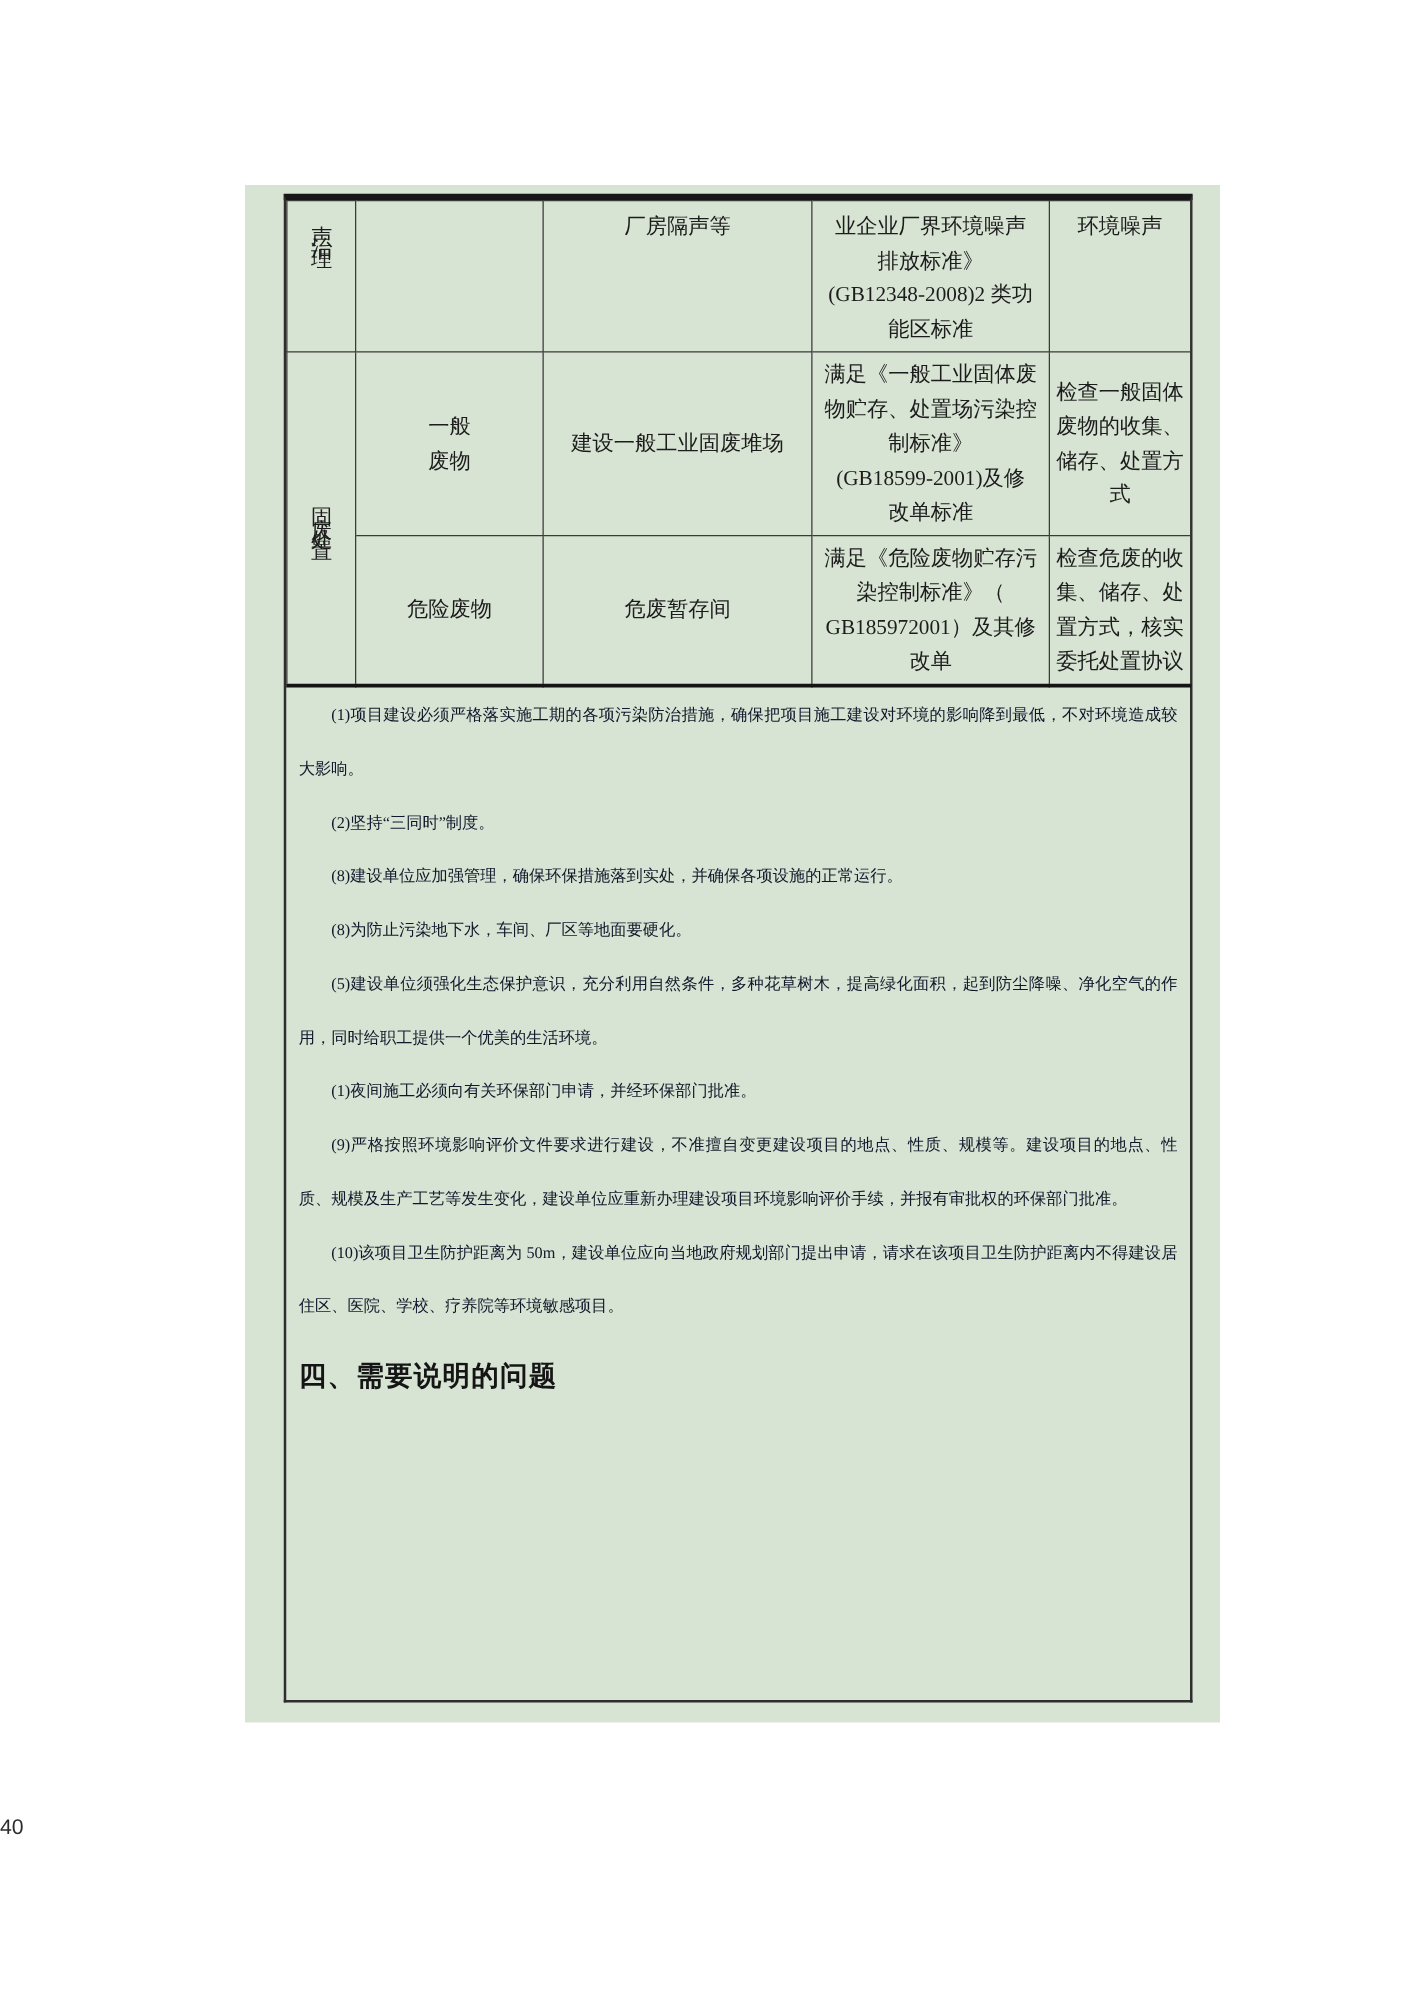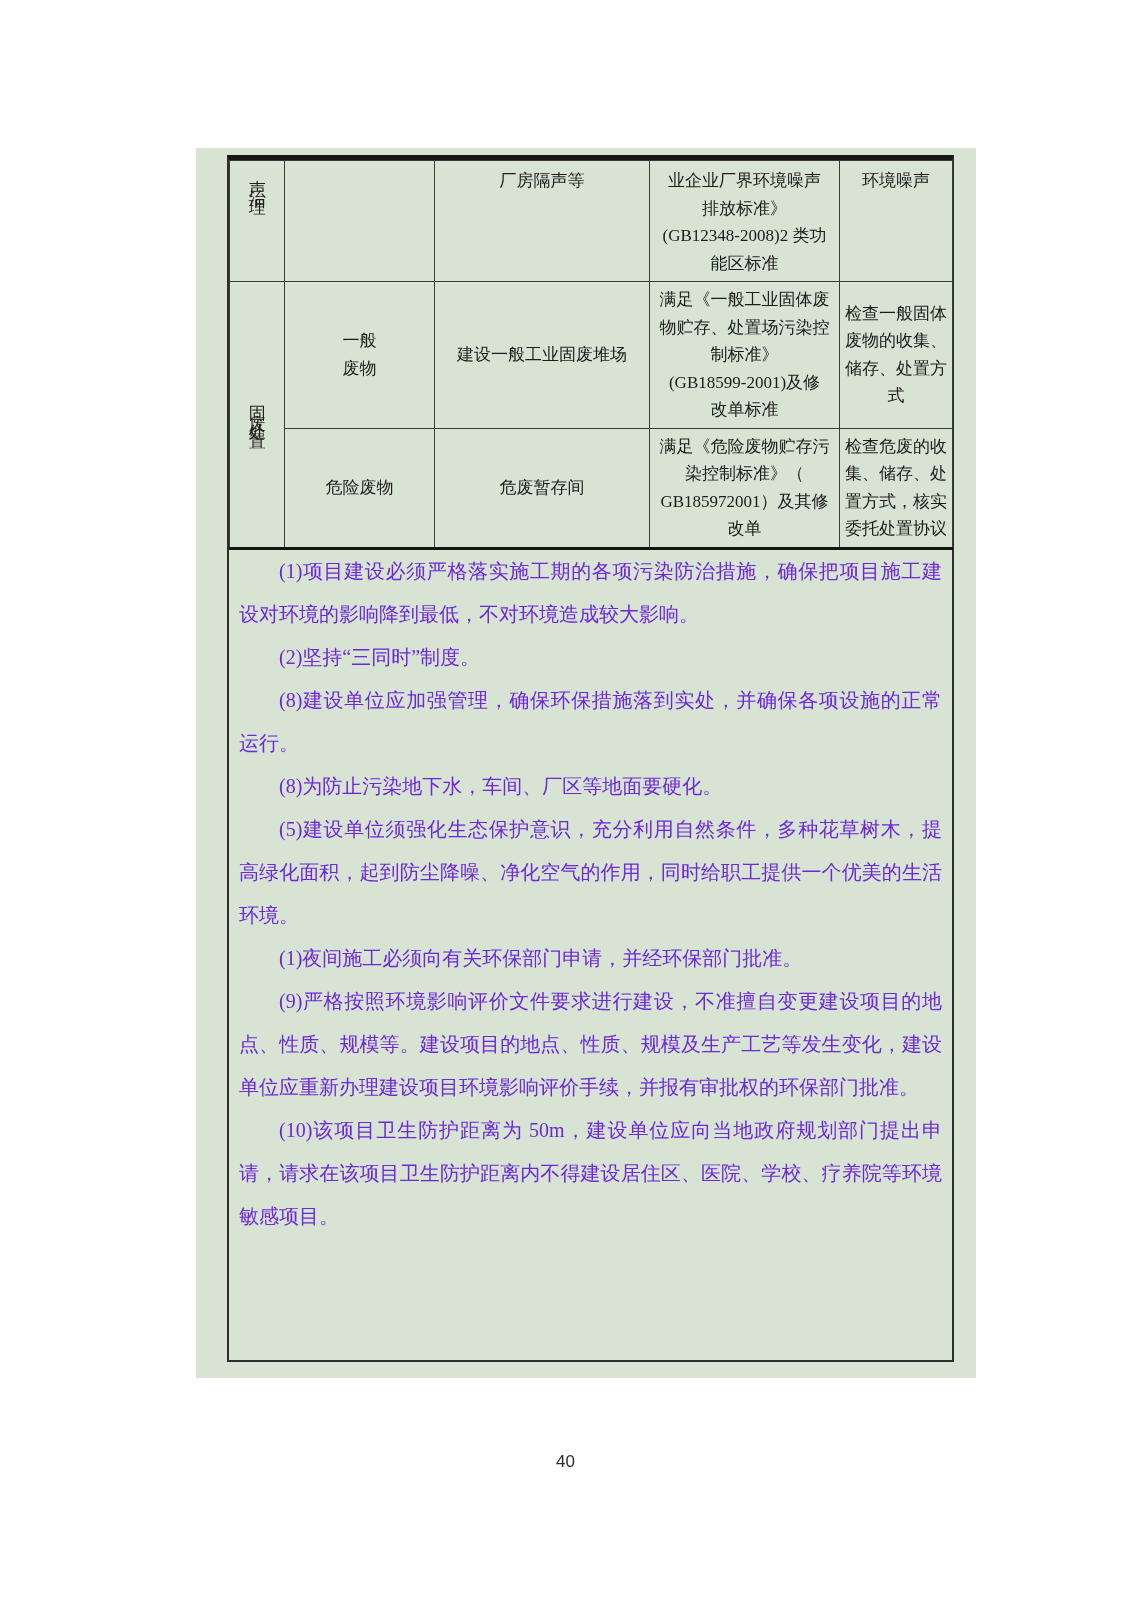--- a/index.html
+++ b/index.html
@@ -53,31 +53,30 @@
   .sec-title {
     font-family: "Liberation Sans", "DejaVu Sans", sans-serif;
     font-weight: bold;
     font-size: 22px;
     color: #151515;
     margin: 24px 0 10px 0;
     letter-spacing: 1px;
   }
   .sec-title.second { margin-top: 20px; }
   .para {
-    font-size: 20px;
+    font-size: 13px;
     line-height: 43px;
     text-indent: 2em;
     text-align: justify;
-    color: #6d28d9;
+    color: #0f172a;
   }
   .page-number {
     position: absolute;
     left: 0; top: 1452px;
     width: 100%;
-    text-align: center;
     font-family: "Liberation Sans", "DejaVu Sans", sans-serif;
     font-size: 17px;
     color: #2b2b2b;
   }
 </style>
 </head>
 <body>
 
 <div class="green-panel">
   <div class="main-box">
@@ -134,18 +133,19 @@
     <div class="text-area">
       <p class="para">(1)项目建设必须严格落实施工期的各项污染防治措施，确保把项目施工建设对环境的影响降到最低，不对环境造成较大影响。</p>
       <p class="para">(2)坚持“三同时”制度。</p>
       <p class="para">(8)建设单位应加强管理，确保环保措施落到实处，并确保各项设施的正常运行。</p>
       <p class="para">(8)为防止污染地下水，车间、厂区等地面要硬化。</p>
       <p class="para">(5)建设单位须强化生态保护意识，充分利用自然条件，多种花草树木，提高绿化面积，起到防尘降噪、净化空气的作用，同时给职工提供一个优美的生活环境。</p>
       <p class="para">(1)夜间施工必须向有关环保部门申请，并经环保部门批准。</p>
       <p class="para">(9)严格按照环境影响评价文件要求进行建设，不准擅自变更建设项目的地点、性质、规模等。建设项目的地点、性质、规模及生产工艺等发生变化，建设单位应重新办理建设项目环境影响评价手续，并报有审批权的环保部门批准。</p>
       <p class="para">(10)该项目卫生防护距离为 50m，建设单位应向当地政府规划部门提出申请，请求在该项目卫生防护距离内不得建设居住区、医院、学校、疗养院等环境敏感项目。</p>
 
+      <h2 class="sec-title second">四、需要说明的问题</h2>
     </div>
 
   </div>
 </div>
 
 <div class="page-number">40</div>
 
 </body></html>

